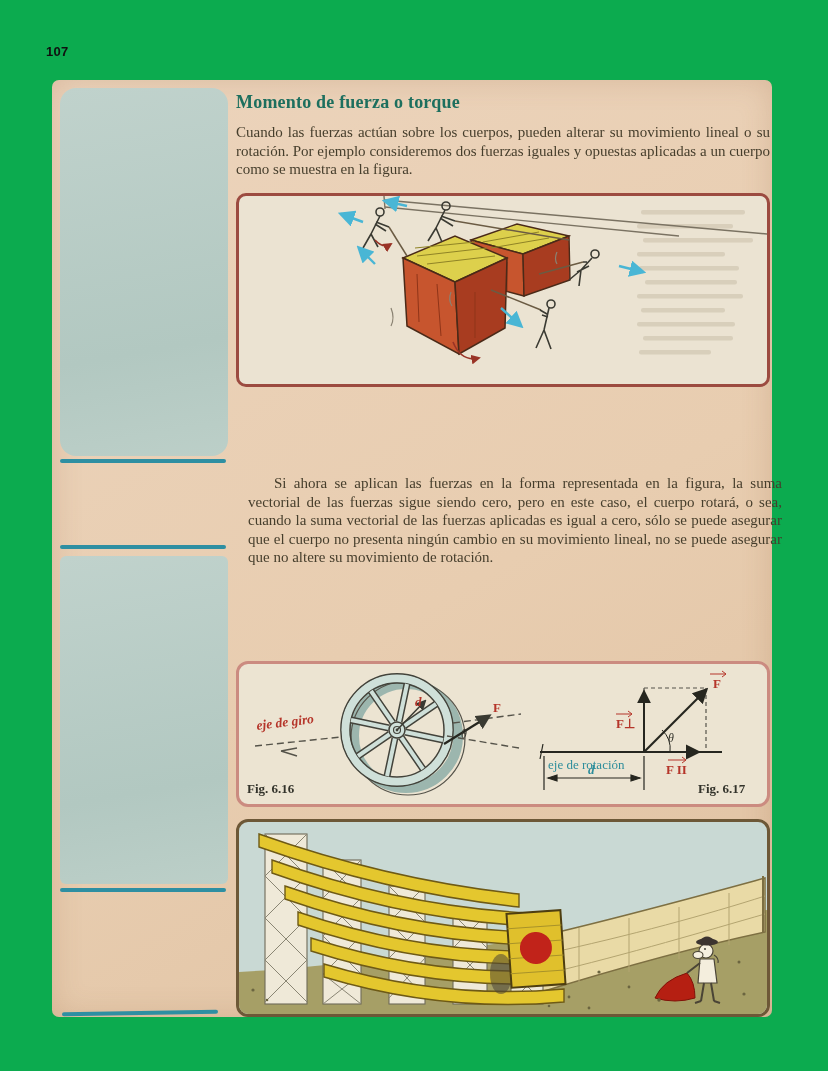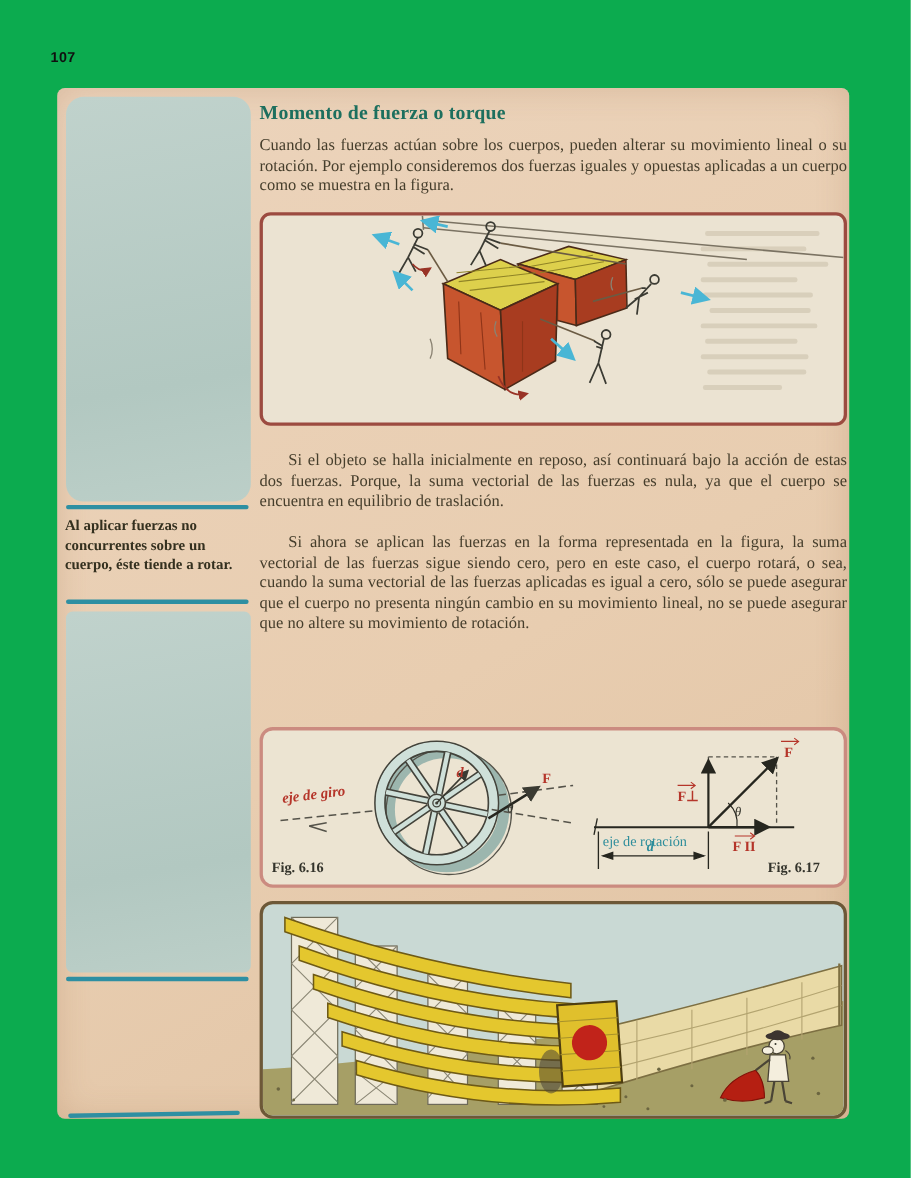--- a/index.html
+++ b/index.html
@@ -14,39 +14,38 @@
   #block2{top:476px;height:328px;border-radius:6px;}
   .rule{position:absolute;left:8px;width:166px;height:4px;background:#2e8fa2;border-radius:2px;}
   #rule1{top:379px;} #rule2{top:465px;} #rule3{top:808px;} #rule4{top:931px;left:10px;width:156px;transform:skewY(-1deg);}
   .note{position:absolute;left:7px;width:174px;font-weight:700;font-size:13.5px;line-height:17.5px;color:#34301f;}
   #note1{top:389px;} #note2{top:818px;width:170px;}
   
   .main{position:absolute;left:184px;top:0;width:534px;height:828px;}
   .heading{position:absolute;top:12px;left:0;margin:0;font-size:18px;font-weight:700;color:#1d6f5e;letter-spacing:.2px;}
   .para{position:absolute;left:0;width:534px;font-size:15px;line-height:18.6px;color:#463e2c;text-align:justify;}
   .indent{text-indent:26px;}
-  #p1{top:28px;} #p2{top:315px;} #p3{top:389px;} #p4{top:499px;}
+  #p1{top:28px;} #p2{top:315px;} #p3{top:379px;margin-left:12px;} #p4{top:499px;}
   .illus1{position:absolute;top:113px;left:0;width:528px;height:188px;border:3px solid #9c4b40;border-radius:10px;background:#ebe3d2;overflow:hidden;}
   .figframe{position:absolute;top:581px;left:0;width:528px;height:140px;border:3px solid #cb8b80;border-radius:12px;background:#ece4d2;overflow:hidden;}
   .illus3{position:absolute;top:739px;left:0;width:528px;height:192px;border:3px solid #6d5837;border-radius:12px;background:#c9d9d4;overflow:hidden;}
   .figsvg{position:absolute;top:0;}
   #f616{left:0;} #f617{left:295px;}
   svg text{font-family:"Liberation Serif",serif;}
 </style>
 </head>
 <body>
 
 <div id="stage">
   <div class="pageno">107</div>
 
   <div class="page">
 
     <div id="block1" class="block"></div>
     <div id="rule1" class="rule"></div>
-    <div id="note1" class="note">Al aplicar fuerzas no concurrentes sobre un cuerpo, éste tiende a rotar.</div>
     <div id="rule2" class="rule"></div>
     <div id="block2" class="block"></div>
     <div id="rule3" class="rule"></div>
     <div id="rule4" class="rule"></div>
 
     <div class="main">
       <h1 class="heading">Momento de fuerza o torque</h1>
       <p id="p1" class="para">Cuando las fuerzas actúan sobre los cuerpos, pueden alterar su movimiento lineal o su rotación. Por ejemplo consideremos dos fuerzas iguales y opuestas aplicadas a un cuerpo como se muestra en la figura.</p>
 
       <div class="illus1">
@@ -132,21 +131,20 @@
             <path d="M136,44 Q144,53 152,48" marker-end="url(#ar)"></path>
           </g>
           <g stroke="#8a8272" stroke-width="1.2" fill="none">
             <path d="M152,112 q4,10 0,18"></path>
               <path d="M212,96 q-3,8 1,14"></path>
               <path d="M318,56 q-3,7 0,12"></path>
           </g>
         </svg>
       </div>
 
-      <p id="p2" class="para indent">Si el objeto se halla inicialmente en reposo, así continuará bajo la acción de estas dos fuerzas. Porque, la suma vectorial de las fuerzas es nula, ya que el cuerpo se encuentra en equilibrio de traslación.</p>
       <p id="p3" class="para indent">Si ahora se aplican las fuerzas en la forma representada en la figura, la suma vectorial de las fuerzas sigue siendo cero, pero en este caso, el cuerpo rotará, o sea, cuando la suma vectorial de las fuerzas aplicadas es igual a cero, sólo se puede asegurar que el cuerpo no presenta ningún cambio en su movimiento lineal, no se puede asegurar que no altere su movimiento de rotación.</p>
 
       <div class="figframe">
 
         <svg id="f616" class="figsvg" width="295" height="140" viewBox="0 0 295 140">
           <defs>
             <marker id="f16a" viewBox="0 0 10 10" refX="8" refY="5" markerWidth="7" markerHeight="7" orient="auto">
                 <path d="M0,0 L10,5 L0,10 Z" fill="#3a3a32"></path>
               </marker>
           </defs>

